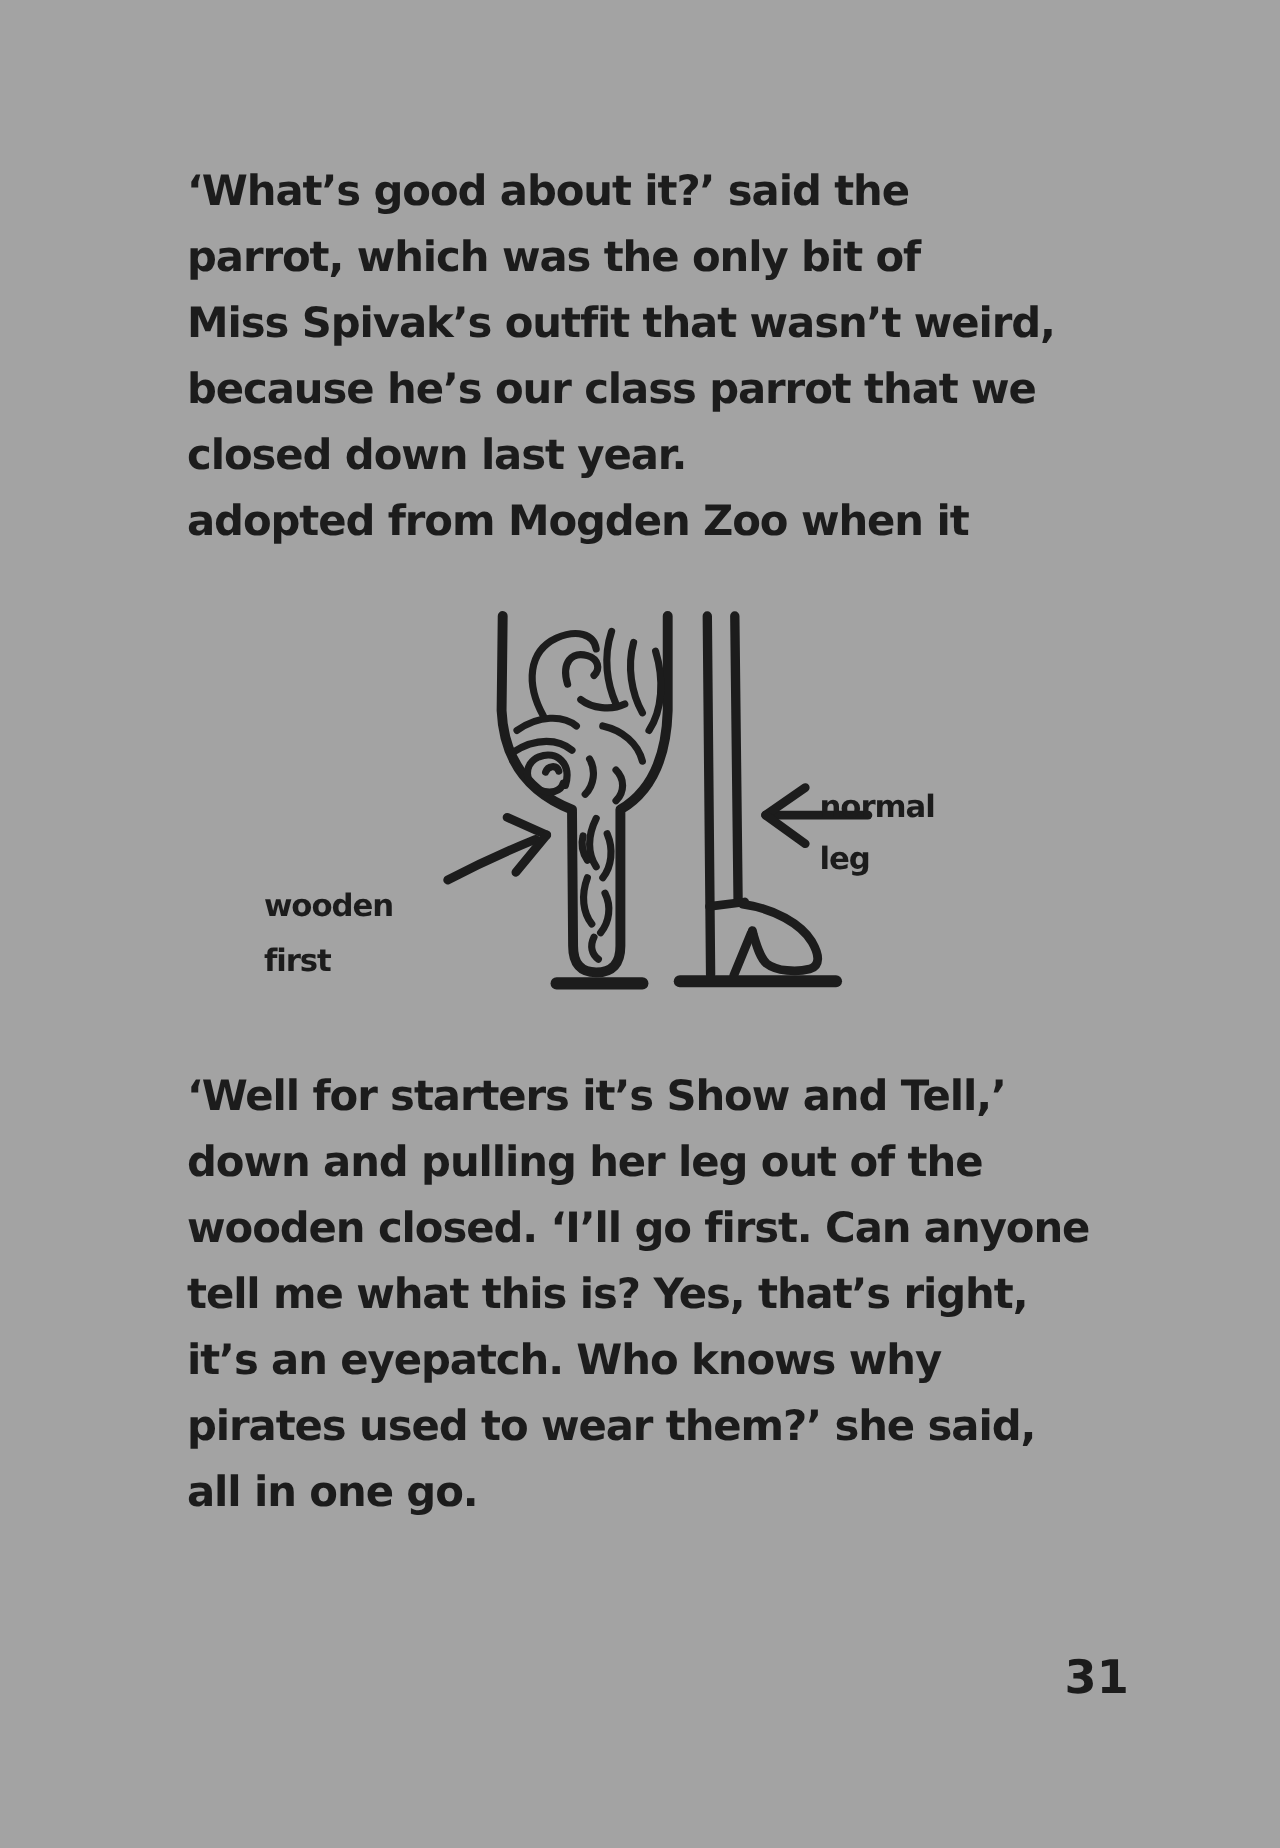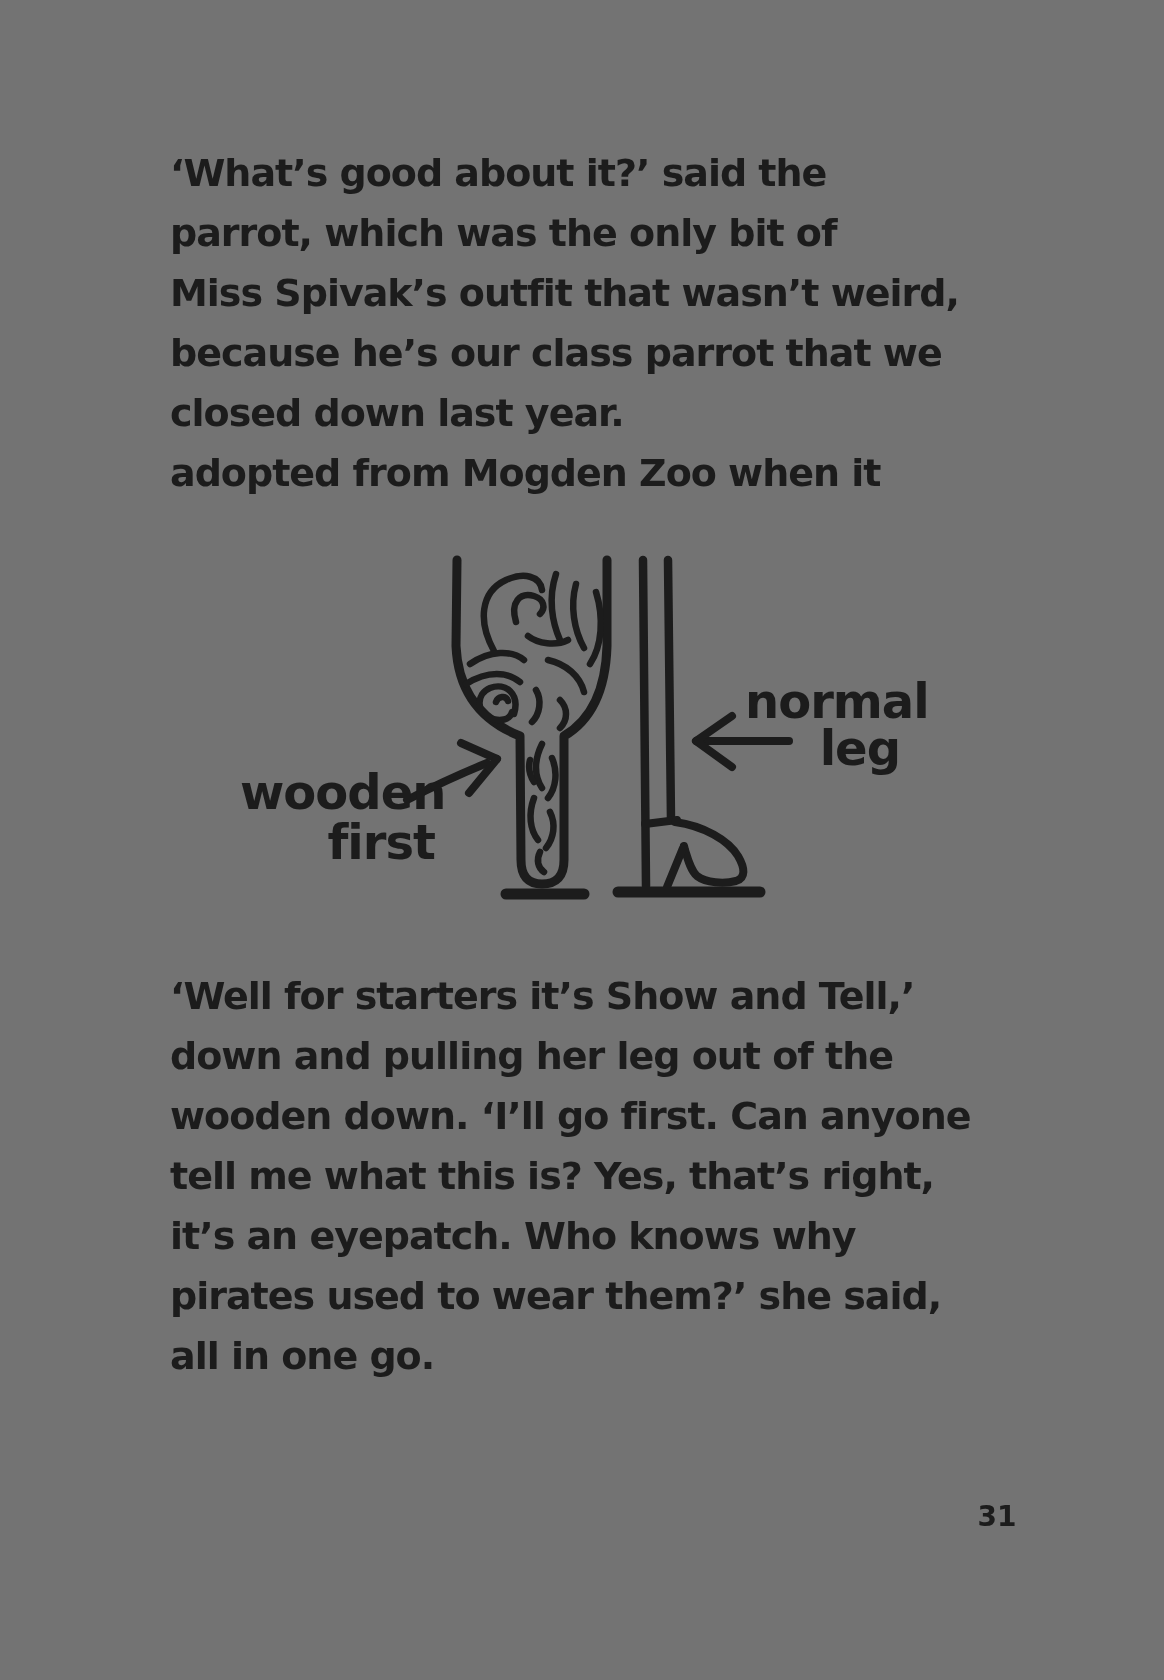--- a/index.html
+++ b/index.html
@@ -1,20 +1,20 @@
 <!DOCTYPE html>
 <html><head>
 <meta charset="utf-8">
 <style>
   html, body { margin: 0; padding: 0; }
   .page {
     position: relative;
     width: 1164px;
     height: 1680px;
-    background: #737373;
+    background: #a3a3a3;
     overflow: hidden;
     font-family: "DejaVu Sans", sans-serif;
     color: #1c1c1c;
   }
   .para {
     position: absolute;
     left: 170px;
     font-size: 38px;
     font-weight: bold;
     line-height: 60px;
@@ -23,37 +23,38 @@
   }
   .para-1 { top: 143px; }
   .para-2 { top: 933px; margin-top: 33px; }
   .illu-svg {
     position: absolute;
     left: 0; top: 0;
     width: 1164px; height: 1680px;
   }
   .illu-label {
     position: absolute;
-    font-size: 48px;
+    font-size: 28px;
     font-weight: bold;
     letter-spacing: -1px;
-    text-align: right;
+    text-align: left;
+    margin-top: 32px;
   }
   .label-wooden-stump {
     left: 240px; top: 767px; width: 195px; line-height: 50px;
   }
   .label-normal-leg {
     left: 745px; top: 678px; width: 155px; line-height: 47px;
   }
   .page-number {
     position: absolute;
     left: 962px; top: 1500px;
     width: 70px;
     text-align: center;
-    font-size: 28px;
+    font-size: 42px;
     font-weight: bold;
   }
 </style>
 </head>
 <body>
 
 <div class="page">
 
   <div class="para para-1">
     <div>‘What’s good about it?’ said the</div>
@@ -122,21 +123,21 @@
     <div>first</div>
   </div>
   <div class="illu-label label-normal-leg">
     <div>normal</div>
     <div>leg</div>
   </div>
 
   <div class="para para-2">
     <div>‘Well for starters it’s Show and Tell,’</div>
     <div>down and pulling her leg out of the</div>
-    <div>wooden down. ‘I’ll go first. Can anyone</div>
+    <div>wooden closed. ‘I’ll go first. Can anyone</div>
     <div>tell me what this is? Yes, that’s right,</div>
     <div>it’s an eyepatch. Who knows why</div>
     <div>pirates used to wear them?’ she said,</div>
     <div>all in one go.</div>
   </div>
 
   <div class="page-number">31</div>
 
 </div>
 

